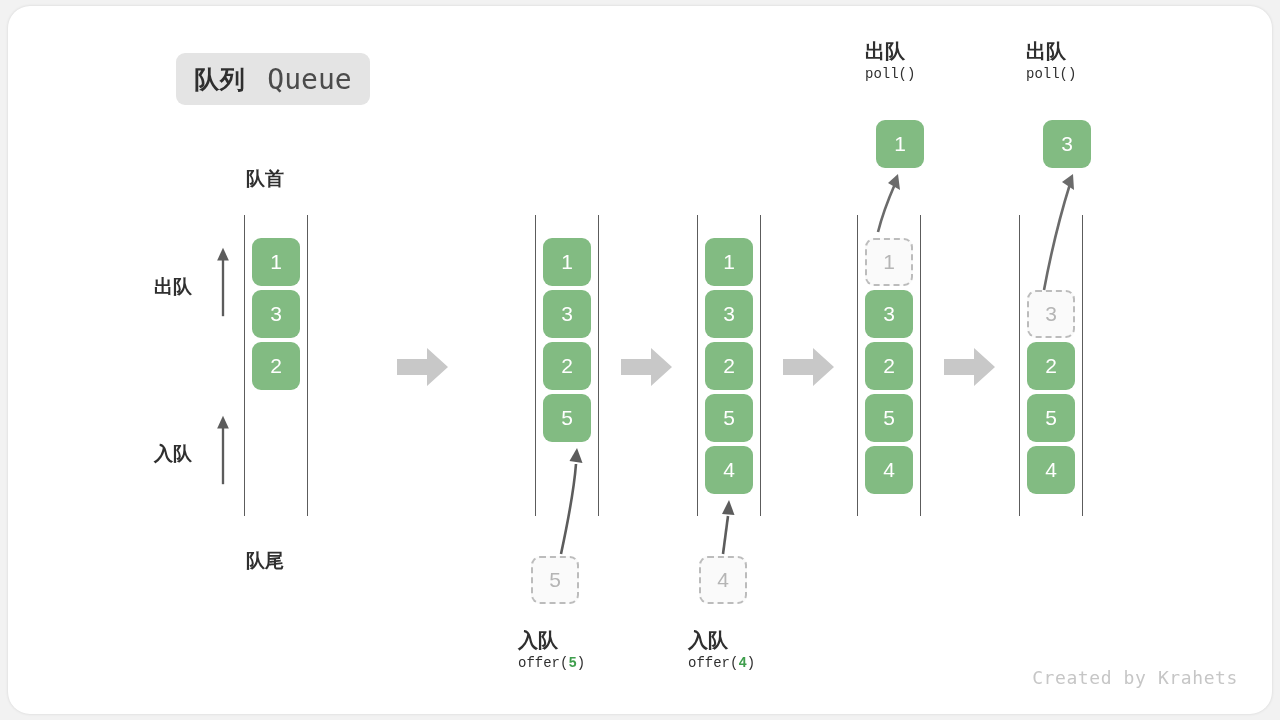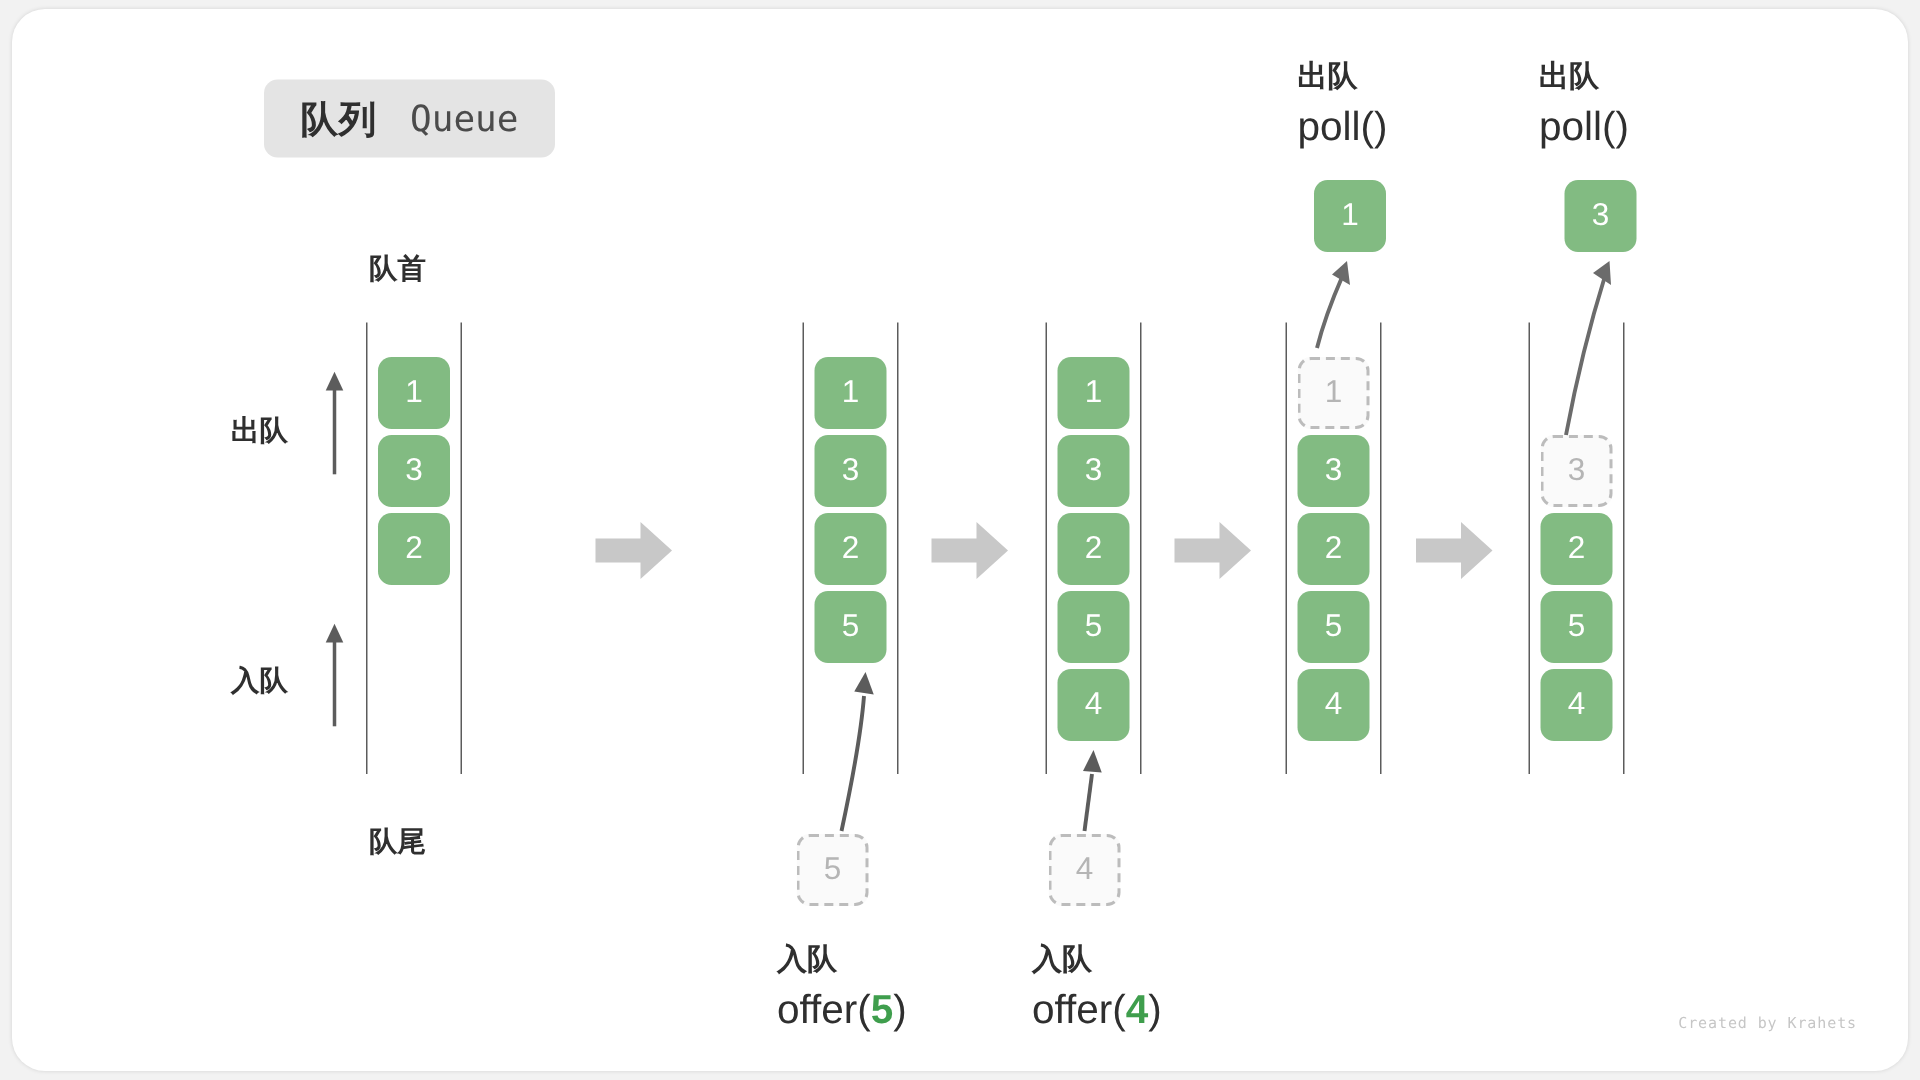--- a/index.html
+++ b/index.html
@@ -44,21 +44,21 @@
     gap: 22px;
   }
   .title-cn {
     font-size: 25px;
     font-weight: bold;
     color: #2f2f2f;
     letter-spacing: 0.5px;
   }
   .title-en {
     font-family: "DejaVu Sans Mono", "Liberation Mono", monospace;
-    font-size: 24px;
+    font-size: 28px;
     color: #4b4b4b;
   }
   
   .lbl {
     position: absolute;
     font-size: 19px;
     font-weight: bold;
     color: #2f2f2f;
     white-space: nowrap;
   }
@@ -145,37 +145,37 @@
     white-space: nowrap;
     line-height: 1.42;
   }
   .op-cn {
     font-size: 20px;
     font-weight: bold;
     color: #2f2f2f;
     display: block;
   }
   .op-code {
-    font-family: Liberation Sans, sans-serif;
-    font-size: 27px;
+    font-family: Liberation Mono, monospace;
+    font-size: 14px;
     color: #2f2f2f;
     display: block;
   }
   .op-code .arg { color: #3f9e4d; font-weight: bold; }
 
   
   .step-arrow { position: absolute; }
 
   
   .watermark {
     position: absolute;
     right: 34px;
     bottom: 26px;
     font-family: "DejaVu Sans Mono", "Liberation Mono", monospace;
-    font-size: 10px;
+    font-size: 18px;
     color: #c6c6c6;
     letter-spacing: 0.6px;
   }
   svg { display: block; overflow: visible; }
 </style>
 </head>
 <body>
 
 <div id="canvas">
   <div class="card">

